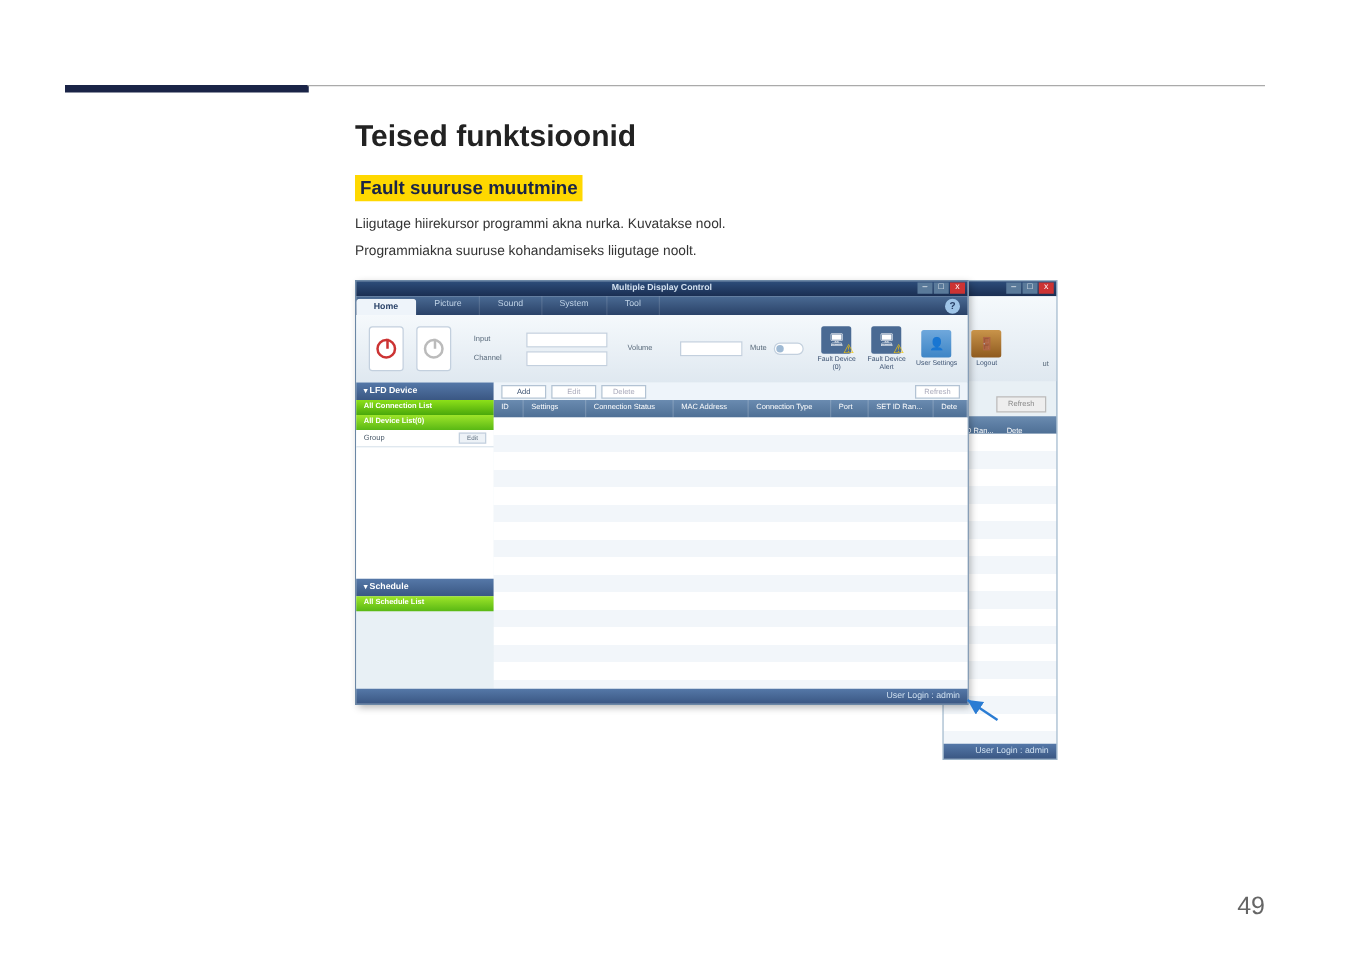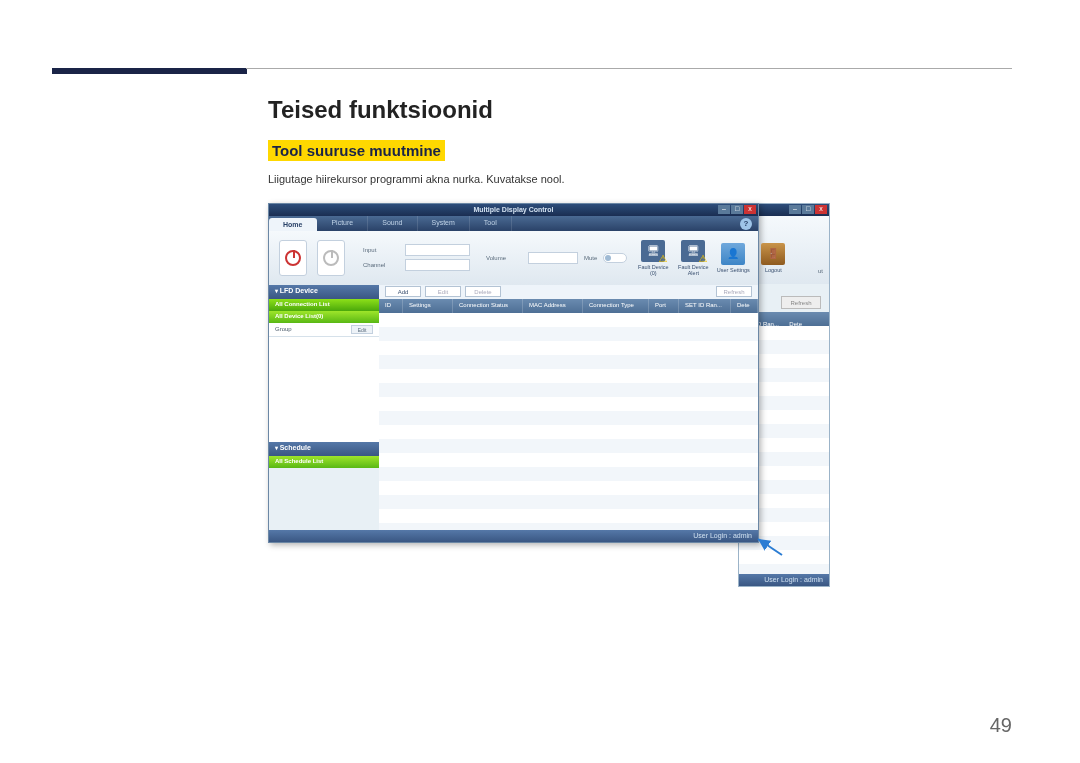--- a/index.html
+++ b/index.html
@@ -1,21 +1,21 @@
 <!DOCTYPE html>
 <html><head>
 <meta charset="utf-8">
 <style>
 * { margin: 0; padding: 0; box-sizing: border-box; }
 body { width: 1080px; height: 763px; background: #fff; font-family: Arial, sans-serif; position: relative; }
 
 .top-bar { position: absolute; top: 68px; left: 52px; width: 195px; height: 6px; background: #1a2447; }
 .top-line { position: absolute; top: 68px; left: 246px; width: 766px; height: 1px; background: #aaa; }
 
-.content { position: absolute; top: 96px; left: 232px; width: 760px; padding-left: 36px; }
+.content { position: absolute; top: 96px; left: 248px; width: 760px; padding-left: 36px; }
 .heading1 { font-size: 24px; font-weight: bold; color: #222; margin-bottom: 16px; }
 .heading2 { display: inline-block; background: #ffd800; color: #1a2447; font-weight: bold; font-size: 15px; padding: 2px 4px; margin-bottom: 10px; }
 .body-text { font-size: 11px; color: #333; line-height: 1.6; margin-bottom: 4px; }
 
 .screenshot-area { position: relative; margin-top: 14px; width: 562px; height: 384px; }
 
 .bg-window { position: absolute; top: 0; left: 470px; width: 92px; height: 384px; background: #e8f0f5; border: 1px solid #9bb3c8; }
 .bg-title { position: absolute; top: 0; left: 0; width: 100%; height: 12px; background: linear-gradient(#2d4d7a, #1a2e52); }
 .bg-wincontrols { position: absolute; top: 1px; right: 2px; display: flex; gap: 1px; }
 .bg-wbtn { width: 12px; height: 9px; background: #c33; color: #fff; font-size: 7px; text-align: center; }
@@ -83,22 +83,23 @@
 .page-num { position: absolute; bottom: 26px; right: 68px; font-size: 20px; color: #666; }
 </style>
 </head>
 <body>
 
 <div class="top-bar"></div>
 <div class="top-line"></div>
 
 <div class="content">
   <h1 class="heading1">Teised funktsioonid</h1>
-  <h2 class="heading2">Tool suuruse muutmine</h2>
+  <h2 class="heading2">Fault suuruse muutmine</h2>
   <p class="body-text">Liigutage hiirekursor programmi akna nurka. Kuvatakse nool.</p>
+  <p class="body-text">Programmiakna suuruse kohandamiseks liigutage noolt.</p>
 
   <div class="screenshot-area">
 
     <div class="bg-window">
       <div class="bg-title"></div>
       <div class="bg-wincontrols">
         <div class="bg-wbtn min">–</div>
         <div class="bg-wbtn max">□</div>
         <div class="bg-wbtn">x</div>
       </div>

